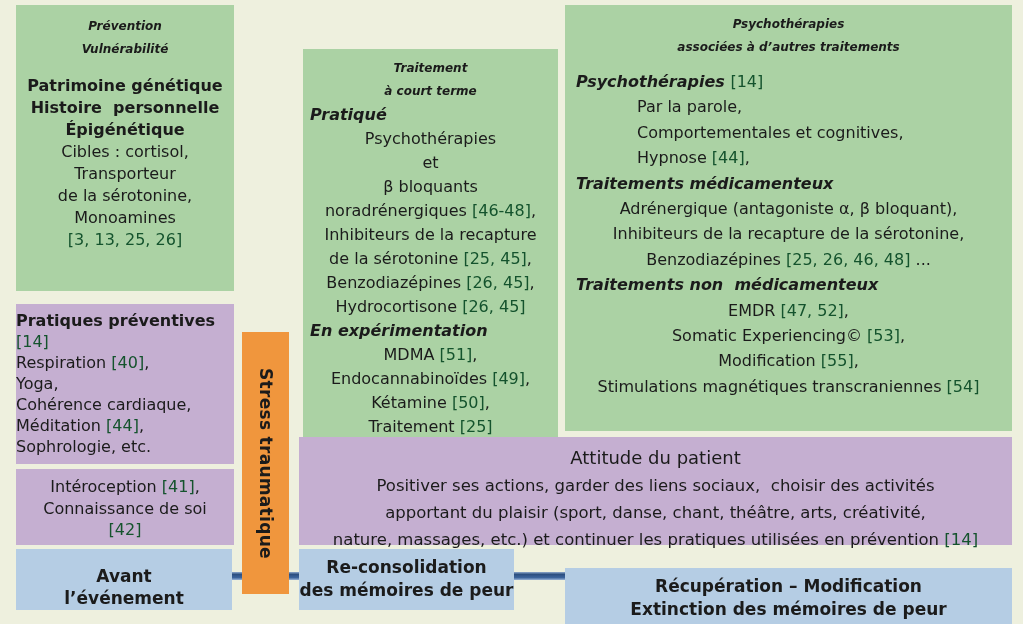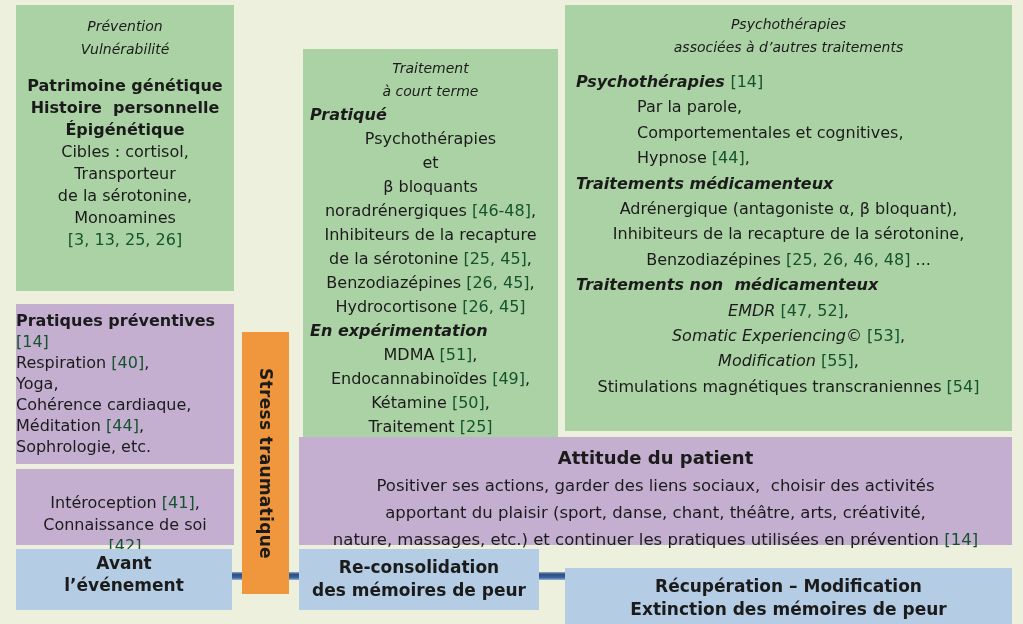--- a/index.html
+++ b/index.html
@@ -13,37 +13,37 @@
     background:linear-gradient(180deg,#8fa9cc 0%,#2c4f80 30%,#3c649c 70%,#9ab4d6 100%);
   }
   .box{position:absolute;box-sizing:border-box;z-index:1;}
   .green{background:#abd2a4}
   .purple{background:#c5afd1}
   .blue{background:#b5cde4}
   .orange{background:#f0963d}
 
   #prevention{left:16px;top:5px;width:218px;height:286px;text-align:center;font-size:16px;line-height:22px;padding-top:10px;}
   #pratiques{left:16px;top:304px;width:218px;height:160px;font-size:16px;line-height:21px;padding-top:6px;}
-  #interoception{left:16px;top:469px;width:218px;height:76px;text-align:center;font-size:16px;line-height:21.5px;padding-top:23px;}
-  #avant{left:16px;top:549px;width:216px;height:61px;text-align:center;font-weight:bold;font-size:17px;line-height:22px;padding-top:3px;}
+  #interoception{left:16px;top:469px;width:218px;height:76px;text-align:center;font-size:16px;line-height:21.5px;padding-top:7px;}
+  #avant{left:16px;top:549px;width:216px;height:61px;text-align:center;font-weight:bold;font-size:17px;line-height:22px;padding-top:16px;}
   #stress{left:242px;top:332px;width:47px;height:262px;display:flex;align-items:center;justify-content:center;}
   #stress .vlabel{writing-mode:vertical-rl;font-weight:bold;font-size:17px;letter-spacing:.3px;}
   #traitement{left:303px;top:5px;width:255px;height:426px;text-align:center;font-size:16px;line-height:24px;padding:8px 4px;margin-top:44px;}
   #psycho{left:565px;top:5px;width:447px;height:426px;text-align:center;font-size:16px;line-height:25.4px;padding:8px 8px;}
   #attitude{left:299px;top:437px;width:713px;height:108px;text-align:center;font-size:16.5px;line-height:27px;padding-top:6px;}
-  #reconsolidation{left:299px;top:549px;width:240px;height:61px;text-align:center;font-weight:bold;font-size:17px;line-height:23px;padding-top:7px;}
+  #reconsolidation{left:299px;top:549px;width:215px;height:61px;text-align:center;font-weight:bold;font-size:17px;line-height:23px;padding-top:7px;}
   #recuperation{left:565px;top:568px;width:447px;height:61px;text-align:center;font-weight:bold;font-size:17px;line-height:23px;padding-top:7px;}
 
-  .box-title{font-weight:normal;font-style:italic;font-size:14px;line-height:23px;}
-  .box-title-plain{font-weight:bold;font-size:18px;line-height:29px;}
+  .box-title{font-weight:bold;font-style:italic;font-size:12px;line-height:23px;}
+  .box-title-plain{font-weight:normal;font-size:18px;line-height:29px;}
   .bold{font-weight:bold;}
   .hl{text-align:left;font-weight:bold;font-style:italic;padding-left:3px;}
   .ind{text-align:left;padding-left:64px;}
   .ref{color:#14532d;font-weight:normal;font-style:normal;}
-  .it{font-style:italic;}
+  .it{}
   .gap14{height:14px;}
   .gap10{height:10px;}
 </style>
 </head>
 <body>
 
 <div class="figure">
 
   <div class="timeline"></div>
 

